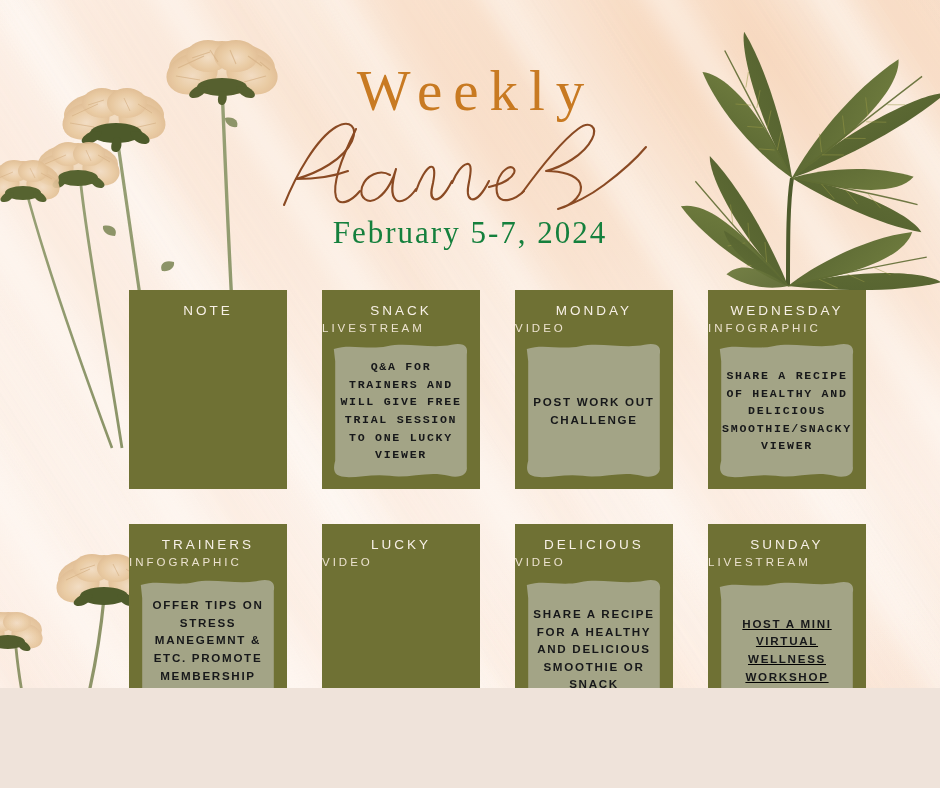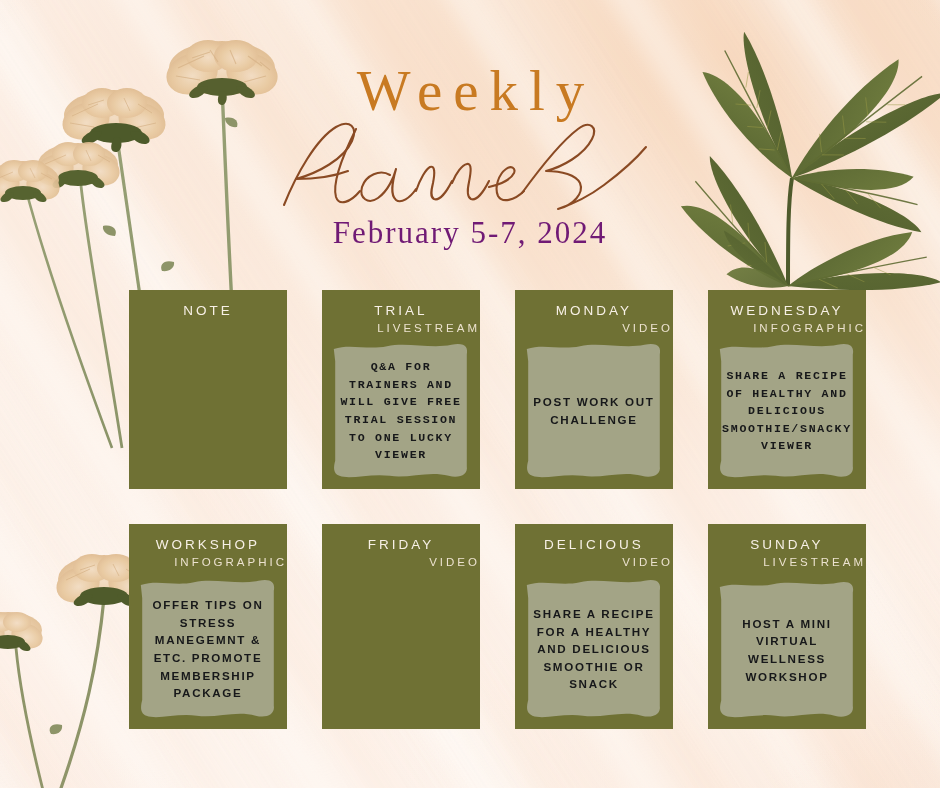--- a/index.html
+++ b/index.html
@@ -4,21 +4,21 @@
 <title>Weekly Planner</title>
 <style>
   html, body {
     margin: 0;
     padding: 0;
     background: #efe3da;
   }
   #poster {
     position: relative;
     width: 940px;
-    height: 788px;
+    height: 688px;
     overflow: hidden;
     font-family: "Liberation Sans", sans-serif;
     background: #fbeade;
   }
 
   
   .bg-base {
     position: absolute; inset: 0;
     background:
       radial-gradient(130% 95% at 78% 8%, #f7d9c0 0%, #f9e2cf 28%, #fceee4 58%, #fdf3ec 100%),
@@ -91,21 +91,21 @@
   #title-planner-wrap {
     position: relative;
     height: 108px;
     margin-top: -6px;
   }
   #title-planner-svg { position: absolute; left: 50%; top: 0; transform: translateX(-50%); }
   #title-date {
     font-family: "Liberation Serif", "DejaVu Serif", serif;
     font-size: 31px;
     letter-spacing: 2.0px;
-    color: #701a75;
+    color: #15803d;
     margin-top: -6px;
   }
 
   
   #grid {
     position: absolute;
     left: 129px;
     top: 290px;
     width: 675px;
     display: grid;
@@ -123,21 +123,21 @@
   }
   .card-day {
     text-align: center;
     color: #f7f0e6;
     font-size: 13.5px;
     letter-spacing: 3.0px;
     font-weight: 400;
     line-height: 1.25;
   }
   .card-type {
-    text-align: right;
+    text-align: left;
     color: #ece2cf;
     font-size: 11.5px;
     letter-spacing: 3.0px;
     line-height: 1.3;
     margin-top: 1px;
     min-height: 15px;
   }
   .panel-wrap {
     position: absolute;
     left: 9px; right: 9px;
@@ -447,21 +447,21 @@
   </div>
 
   <div id="grid">
 
     <div class="card">
       <div class="card-day">NOTE</div>
       <div class="card-type"></div>
     </div>
 
     <div class="card">
-      <div class="card-day">TRIAL</div>
+      <div class="card-day">SNACK</div>
       <div class="card-type">LIVESTREAM</div>
       <div class="panel-wrap" style="top:52px;font-family:Liberation Mono, monospace;">
         <svg class="panel-svg" viewBox="0 0 100 100" preserveAspectRatio="none">
           <path d="M2,5 C 14,1 26,6 40,3 C 54,0 72,5 86,2 C 96,0 98,4 97,9 L97,90 C 98,96 92,99 84,97 C 70,93 56,99 42,97 C 28,95 14,100 6,97 C 1,95 2,90 3,86 L3,14 Z" fill="#a3a486"></path>
         </svg>
         <div class="card-body">Q&amp;A FOR TRAINERS AND WILL GIVE FREE TRIAL SESSION TO ONE LUCKY VIEWER</div>
       </div>
     </div>
 
     <div class="card">
@@ -480,50 +480,50 @@
       <div class="card-type">INFOGRAPHIC</div>
       <div class="panel-wrap" style="top:52px;font-family:Liberation Mono, monospace;">
         <svg class="panel-svg" viewBox="0 0 100 100" preserveAspectRatio="none">
           <path d="M2,5 C 14,1 26,6 40,3 C 54,0 72,5 86,2 C 96,0 98,4 97,9 L97,90 C 98,96 92,99 84,97 C 70,93 56,99 42,97 C 28,95 14,100 6,97 C 1,95 2,90 3,86 L3,14 Z" fill="#a3a486"></path>
         </svg>
         <div class="card-body">SHARE A RECIPE OF HEALTHY AND DELICIOUS SMOOTHIE/SNACKY VIEWER</div>
       </div>
     </div>
 
     <div class="card">
-      <div class="card-day">WORKSHOP</div>
+      <div class="card-day">TRAINERS</div>
       <div class="card-type">INFOGRAPHIC</div>
       <div class="panel-wrap" style="top:54px;">
         <svg class="panel-svg" viewBox="0 0 100 100" preserveAspectRatio="none">
           <path d="M2,5 C 14,1 26,6 40,3 C 54,0 72,5 86,2 C 96,0 98,4 97,9 L97,90 C 98,96 92,99 84,97 C 70,93 56,99 42,97 C 28,95 14,100 6,97 C 1,95 2,90 3,86 L3,14 Z" fill="#a3a486"></path>
         </svg>
         <div class="card-body">OFFER TIPS ON STRESS MANEGEMNT &amp; ETC. PROMOTE MEMBERSHIP PACKAGE</div>
       </div>
     </div>
 
     <div class="card">
-      <div class="card-day">FRIDAY</div>
+      <div class="card-day">LUCKY</div>
       <div class="card-type">VIDEO</div>
     </div>
 
     <div class="card">
       <div class="card-day">DELICIOUS</div>
       <div class="card-type">VIDEO</div>
       <div class="panel-wrap" style="top:54px;">
         <svg class="panel-svg" viewBox="0 0 100 100" preserveAspectRatio="none">
           <path d="M2,5 C 14,1 26,6 40,3 C 54,0 72,5 86,2 C 96,0 98,4 97,9 L97,90 C 98,96 92,99 84,97 C 70,93 56,99 42,97 C 28,95 14,100 6,97 C 1,95 2,90 3,86 L3,14 Z" fill="#a3a486"></path>
         </svg>
         <div class="card-body">SHARE A RECIPE FOR A HEALTHY AND DELICIOUS SMOOTHIE OR SNACK</div>
       </div>
     </div>
 
     <div class="card">
       <div class="card-day">SUNDAY</div>
       <div class="card-type">LIVESTREAM</div>
-      <div class="panel-wrap" style="top:56px;">
+      <div class="panel-wrap" style="top:56px;text-decoration:underline;">
         <svg class="panel-svg" viewBox="0 0 100 100" preserveAspectRatio="none">
           <path d="M2,5 C 14,1 26,6 40,3 C 54,0 72,5 86,2 C 96,0 98,4 97,9 L97,90 C 98,96 92,99 84,97 C 70,93 56,99 42,97 C 28,95 14,100 6,97 C 1,95 2,90 3,86 L3,14 Z" fill="#a3a486"></path>
         </svg>
         <div class="card-body">HOST A MINI VIRTUAL WELLNESS WORKSHOP</div>
       </div>
     </div>
   </div>
 
 </div>
 

